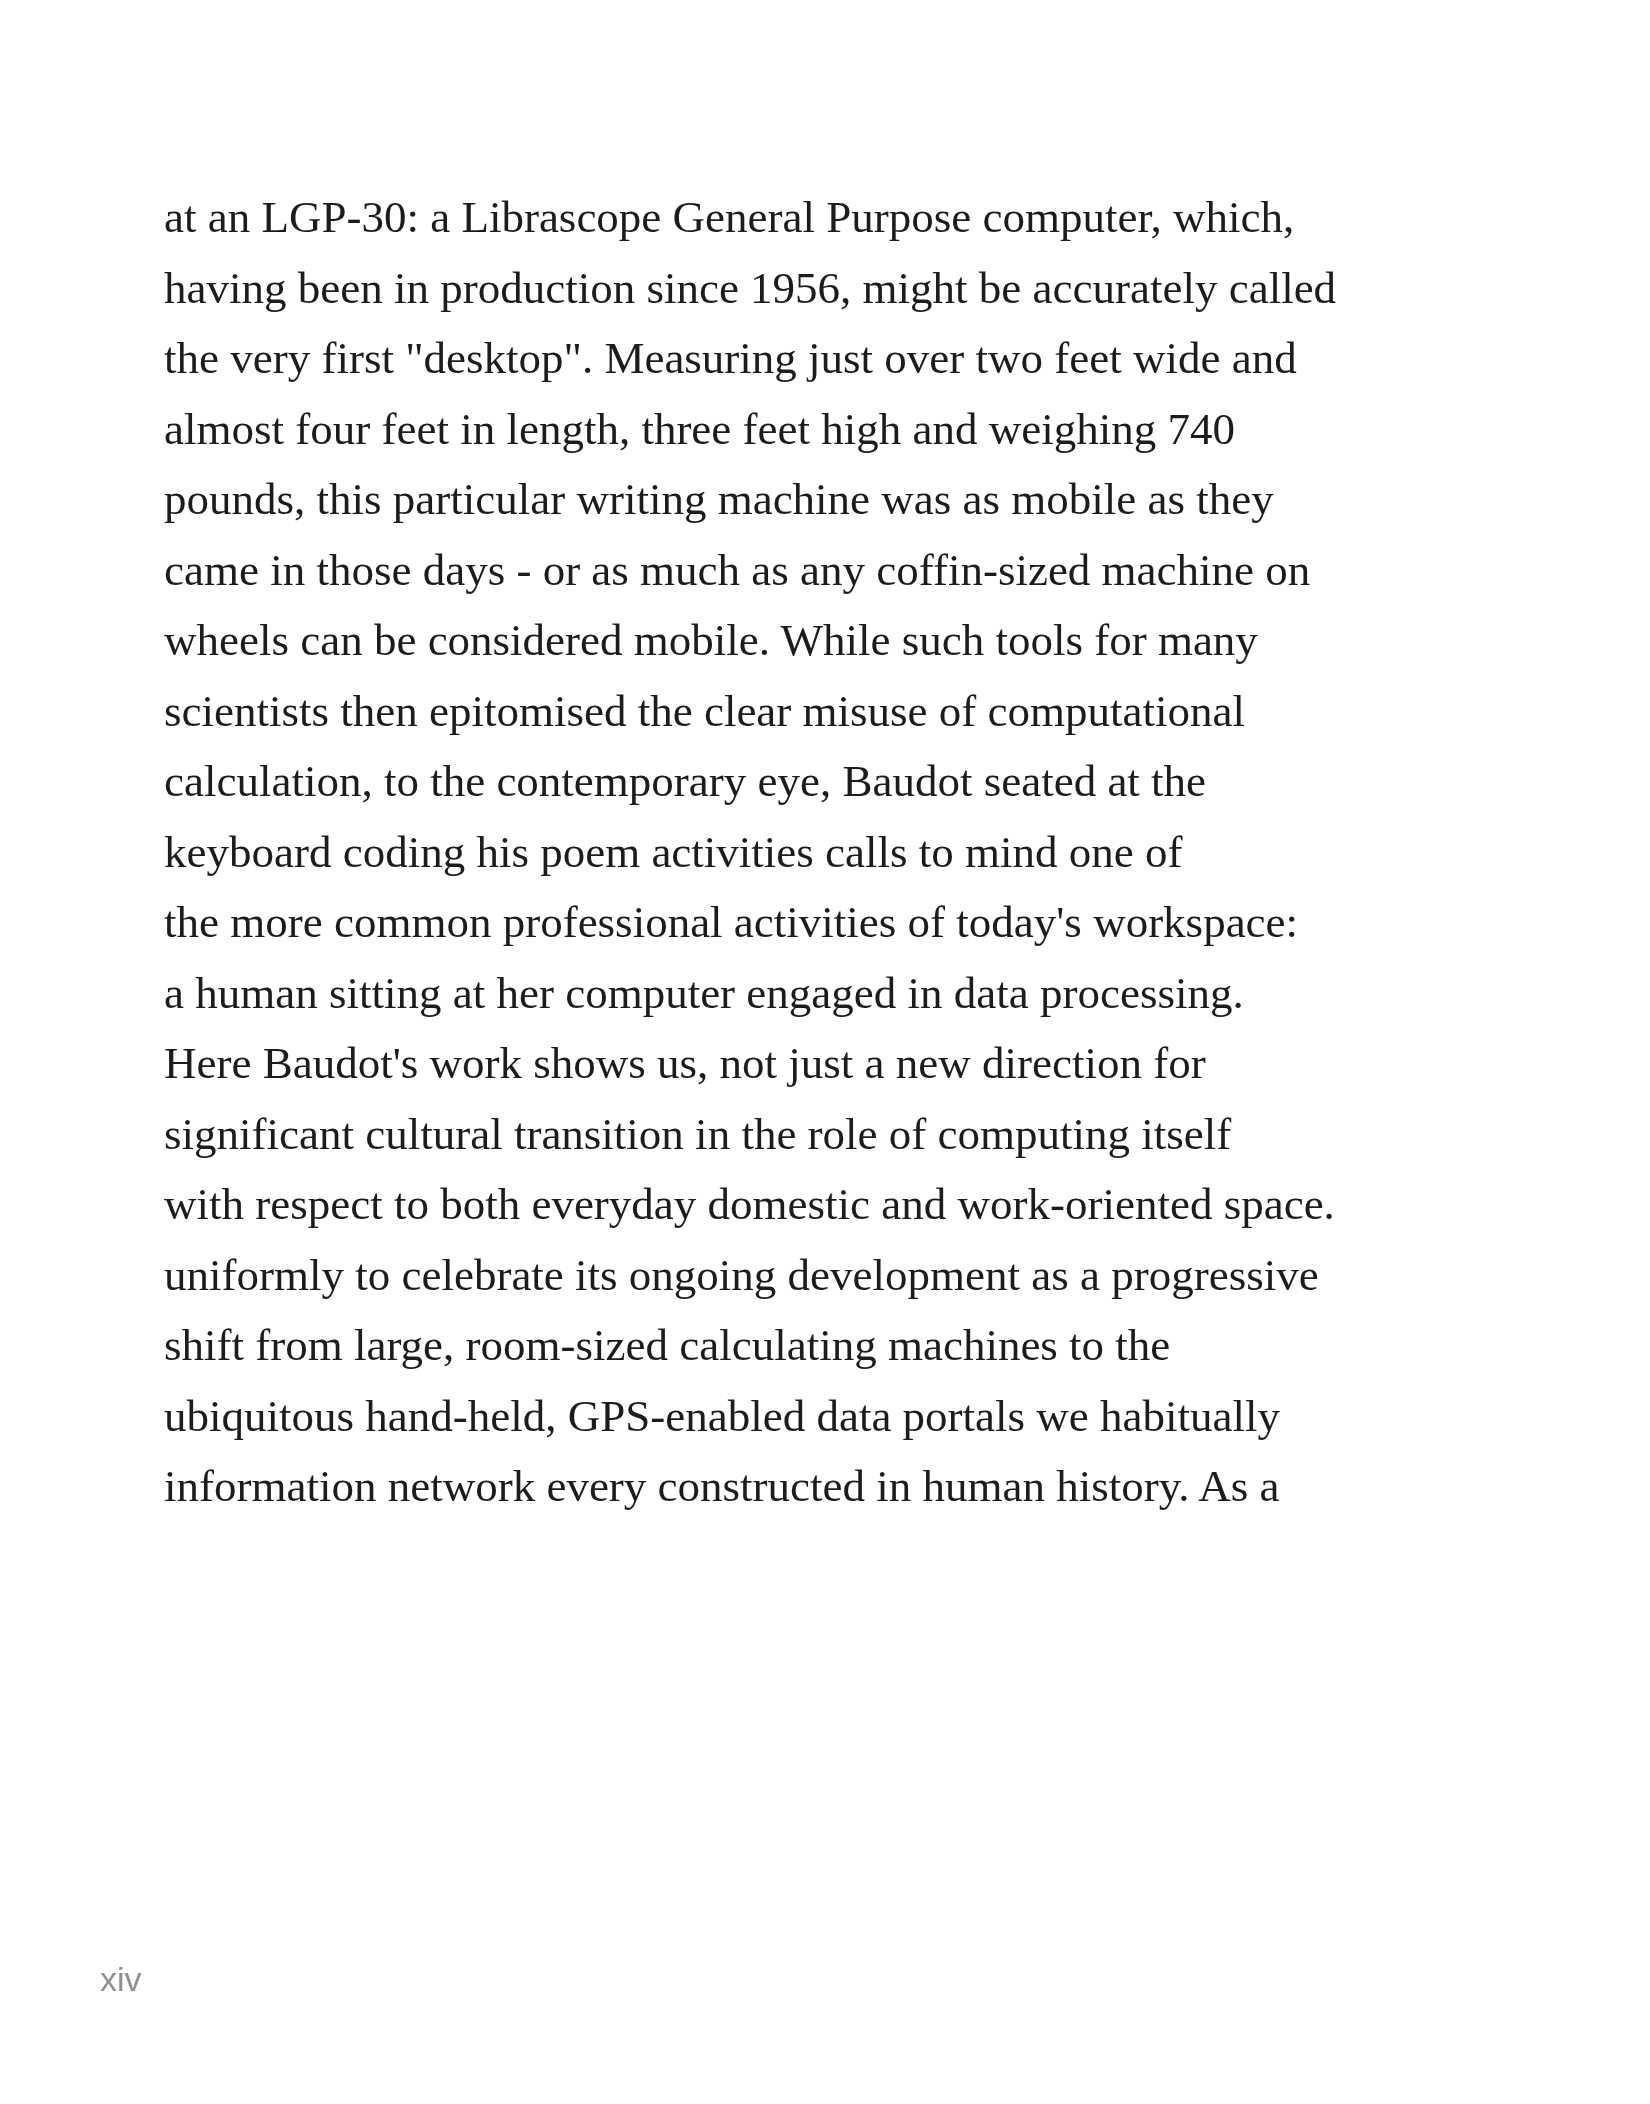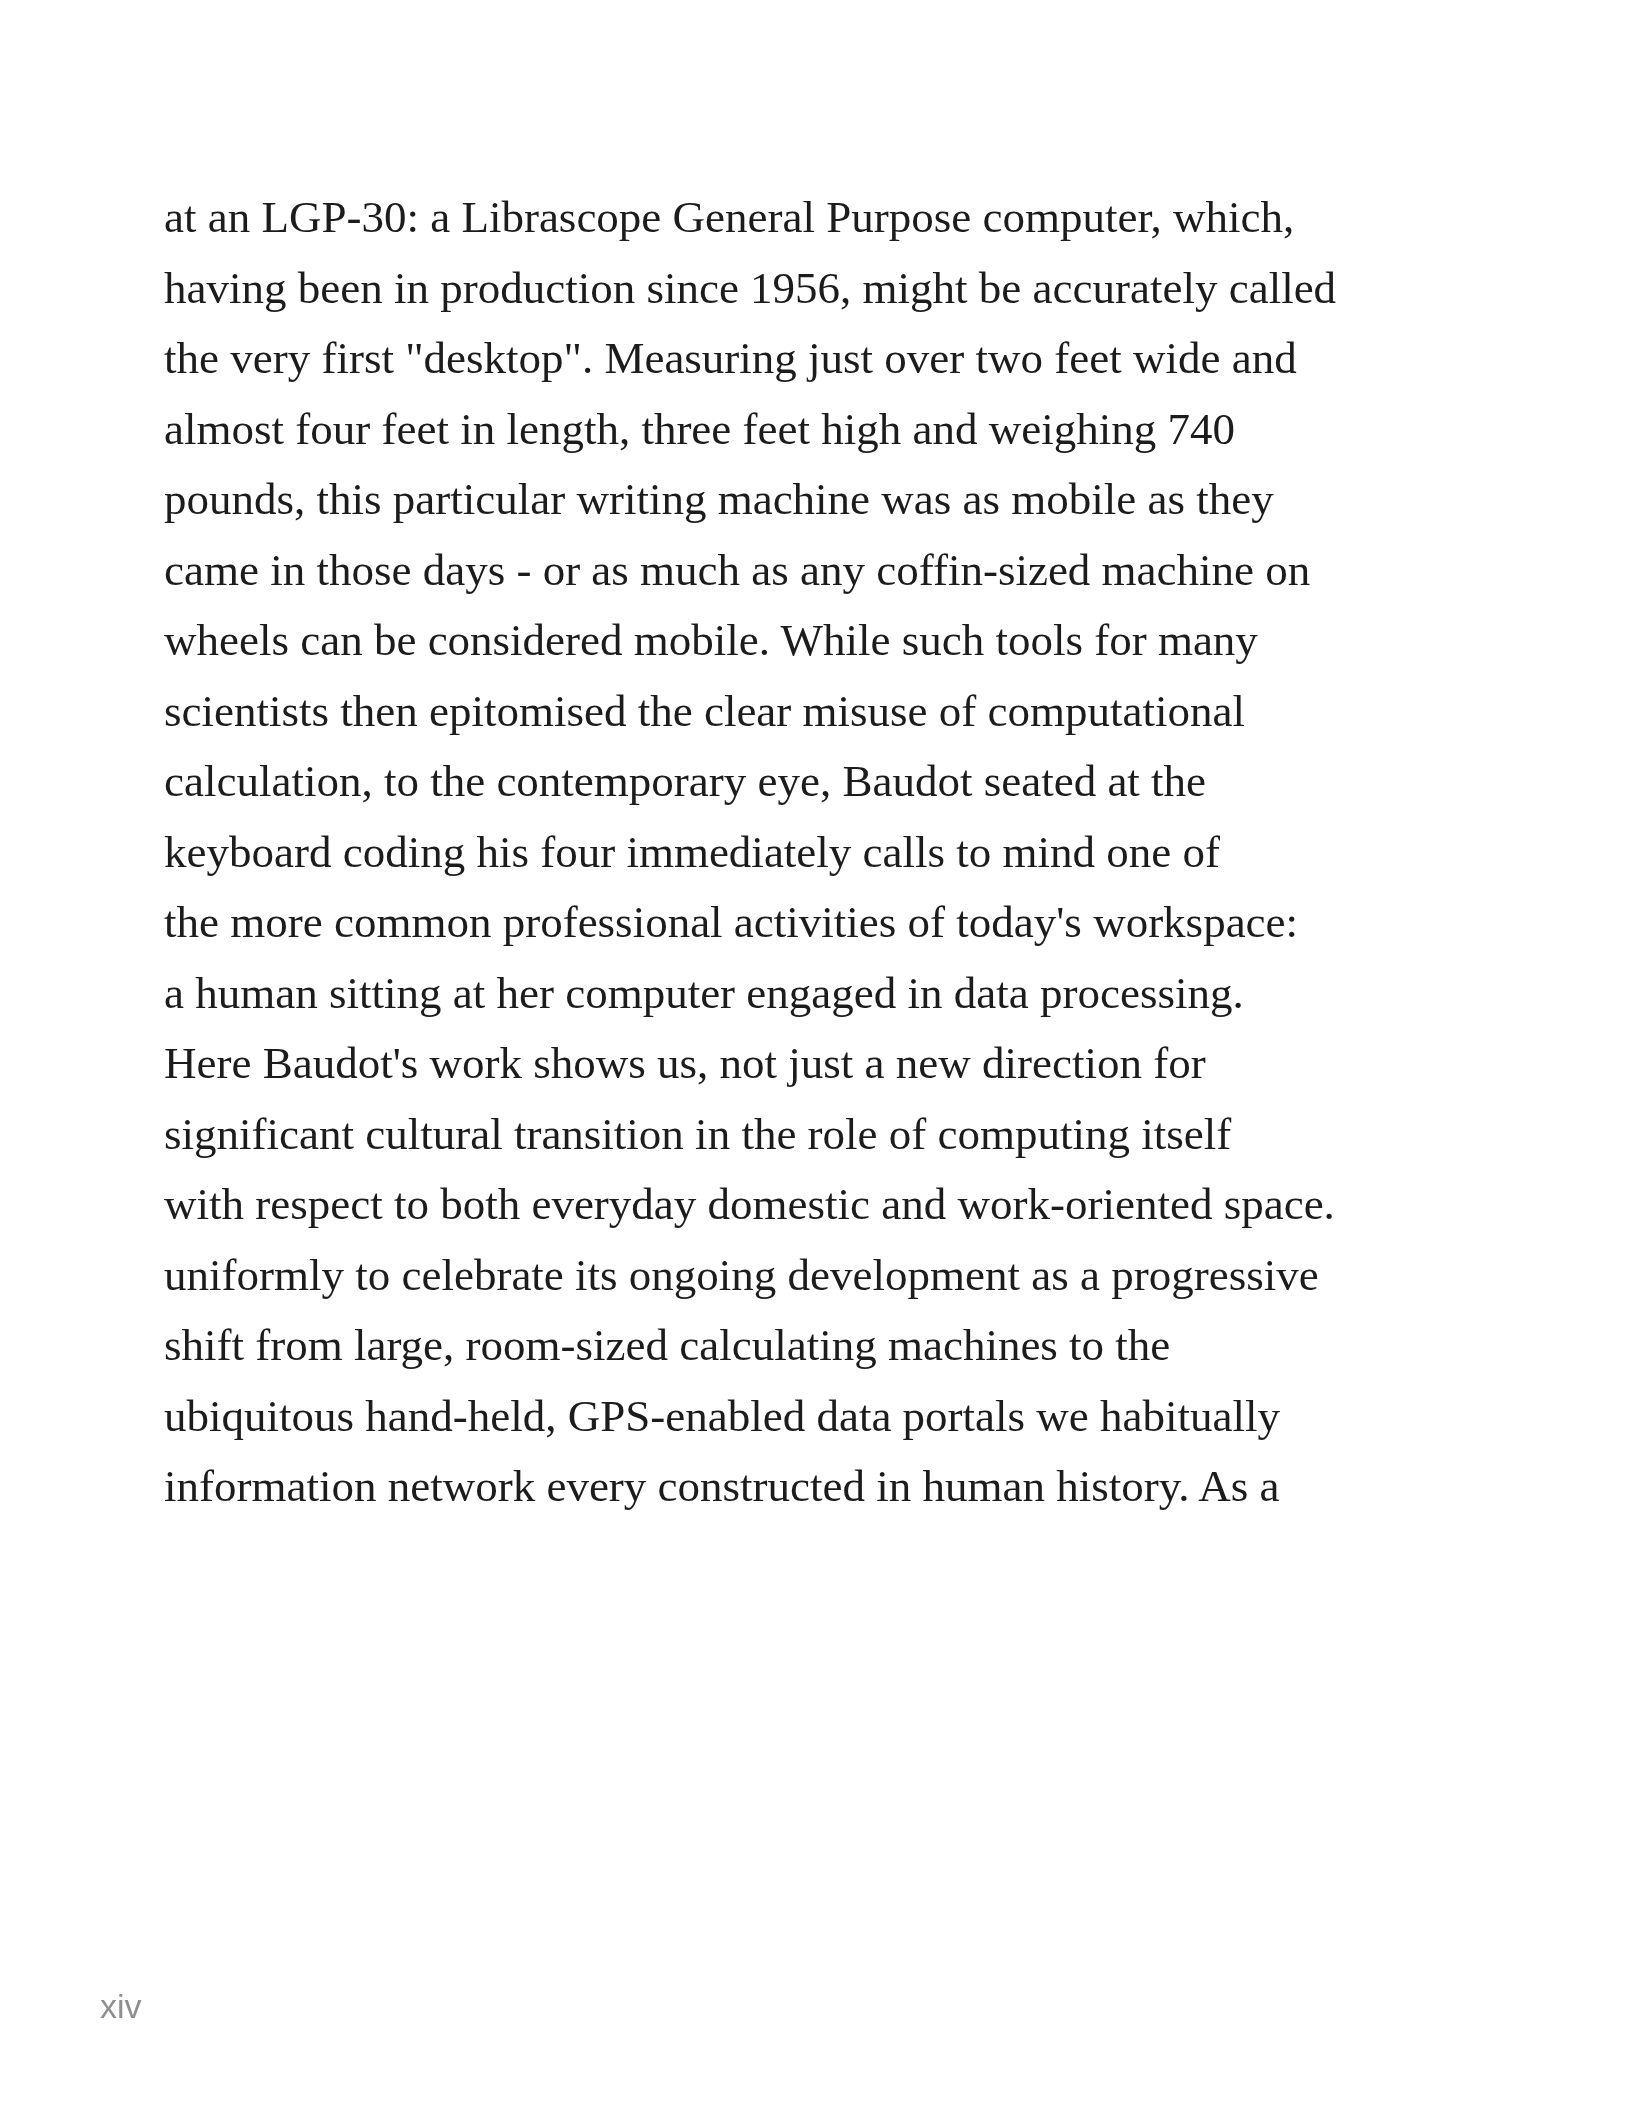--- a/index.html
+++ b/index.html
@@ -32,38 +32,37 @@
     padding-left: 75px;
   }
   .page-number {
     position: absolute;
     left: 100px;
     top: 1962px;
     font-family: "Liberation Sans", "DejaVu Sans", sans-serif;
     font-size: 34px;
     line-height: 34px;
     color: #8f8f8f;
-    margin-top: 27px;
   }
 </style>
 </head>
 <body>
 
 <div class="page">
   <main class="text-block">
     <div class="line">at an LGP-30: a Librascope General Purpose computer, which,</div>
     <div class="line">having been in production since 1956, might be accurately called</div>
     <div class="line">the very first "desktop". Measuring just over two feet wide and</div>
     <div class="line">almost four feet in length, three feet high and weighing 740</div>
     <div class="line">pounds, this particular writing machine was as mobile as they</div>
     <div class="line">came in those days - or as much as any coffin-sized machine on</div>
     <div class="line">wheels can be considered mobile. While such tools for many</div>
     <div class="line">scientists then epitomised the clear misuse of computational</div>
     <div class="line">calculation, to the contemporary eye, Baudot seated at the</div>
-    <div class="line">keyboard coding his four immediately calls to mind one of</div>
+    <div class="line">keyboard coding his poem activities calls to mind one of</div>
     <div class="line">the more common professional activities of today's workspace:</div>
     <div class="line">a human sitting at her computer engaged in data processing.</div>
     <div class="line">Here Baudot's work shows us, not just a new direction for</div>
     <div class="line">significant cultural transition in the role of computing itself</div>
     <div class="line">with respect to both everyday domestic and work-oriented space.</div>
     <div class="line">uniformly to celebrate its ongoing development as a progressive</div>
     <div class="line">shift from large, room-sized calculating machines to the</div>
     <div class="line">ubiquitous hand-held, GPS-enabled data portals we habitually</div>
     <div class="line">information network every constructed in human history. As a</div>
   </main>

